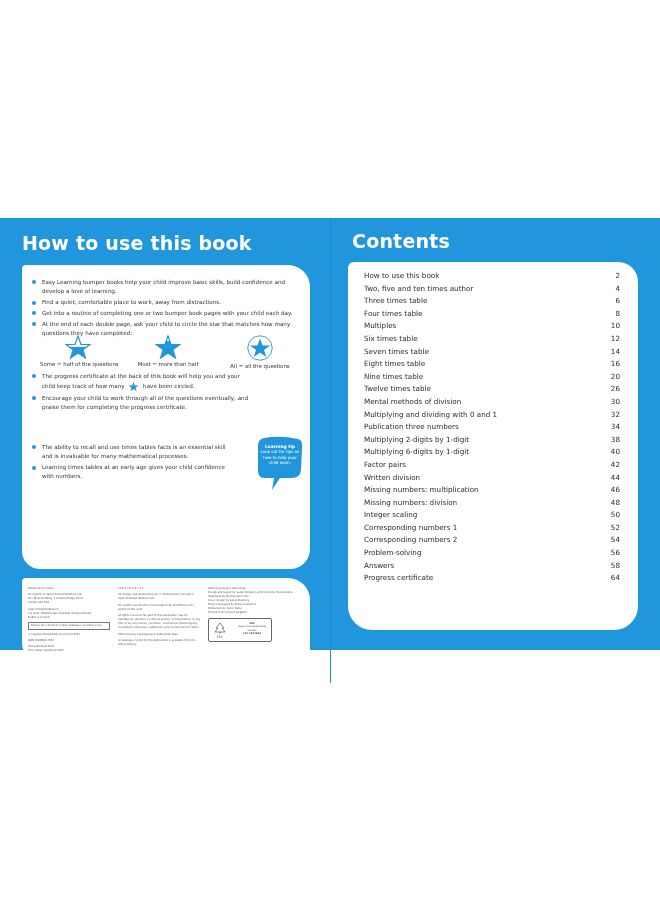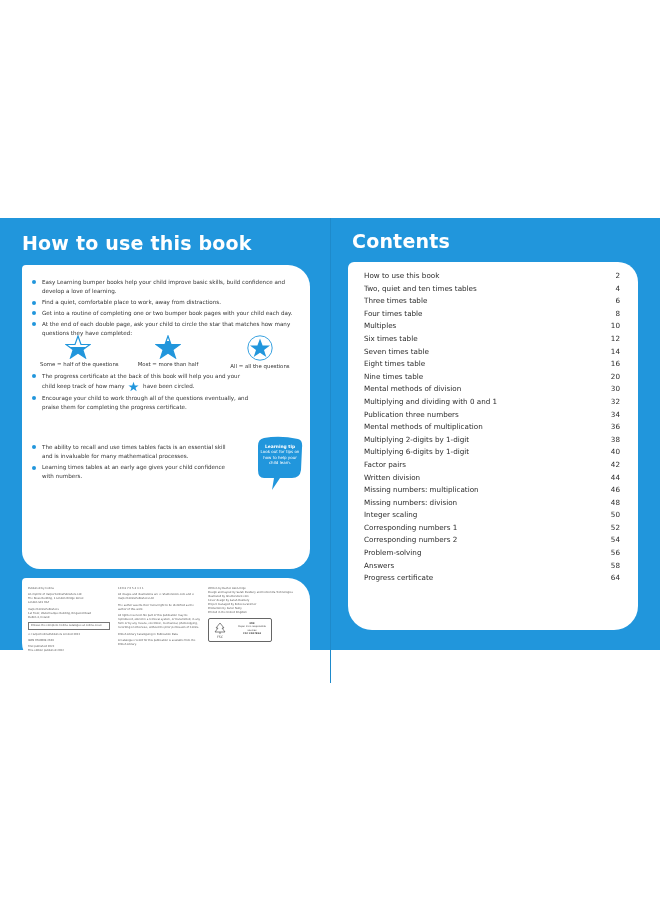--- a/index.html
+++ b/index.html
@@ -169,21 +169,21 @@
 
   <div class="page-title title-right">Contents</div>
 
   <div class="panel panel-toc">
     <ul class="toc">
       <li>
           <span class="tt">How to use this book</span>
           <span class="pg">2</span>
         </li>
       <li>
-          <span class="tt">Two, quiet and ten times tables</span>
+          <span class="tt">Two, five and ten times author</span>
           <span class="pg">4</span>
         </li>
       <li>
           <span class="tt">Three times table</span>
           <span class="pg">6</span>
         </li>
       <li>
           <span class="tt">Four times table</span>
           <span class="pg">8</span>
         </li>
@@ -201,36 +201,36 @@
         </li>
       <li>
           <span class="tt">Eight times table</span>
           <span class="pg">16</span>
         </li>
       <li>
           <span class="tt">Nine times table</span>
           <span class="pg">20</span>
         </li>
       <li>
+          <span class="tt">Twelve times table</span>
+          <span class="pg">26</span>
+        </li>
+      <li>
           <span class="tt">Mental methods of division</span>
           <span class="pg">30</span>
         </li>
       <li>
           <span class="tt">Multiplying and dividing with 0 and 1</span>
           <span class="pg">32</span>
         </li>
       <li>
           <span class="tt">Publication three numbers</span>
           <span class="pg">34</span>
         </li>
       <li>
-          <span class="tt">Mental methods of multiplication</span>
-          <span class="pg">36</span>
-        </li>
-      <li>
           <span class="tt">Multiplying 2-digits by 1-digit</span>
           <span class="pg">38</span>
         </li>
       <li>
           <span class="tt">Multiplying 6-digits by 1-digit</span>
           <span class="pg">40</span>
         </li>
       <li>
           <span class="tt">Factor pairs</span>
           <span class="pg">42</span>

